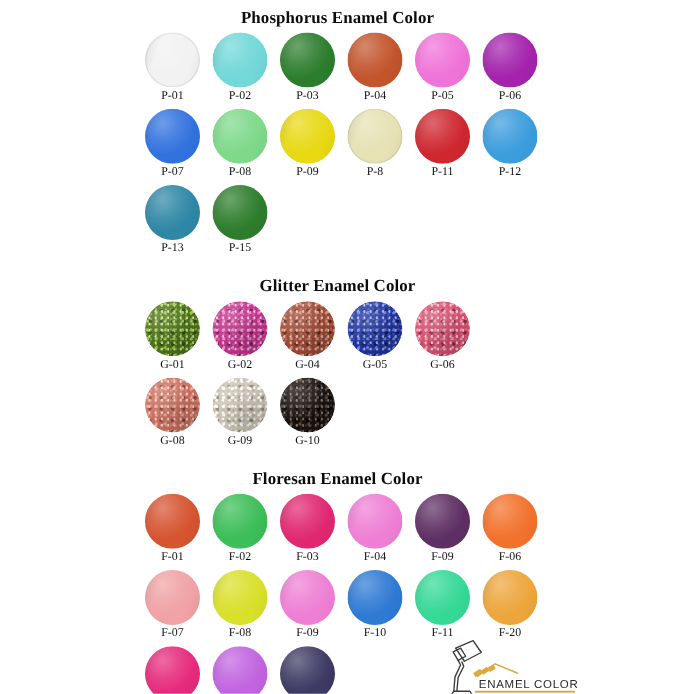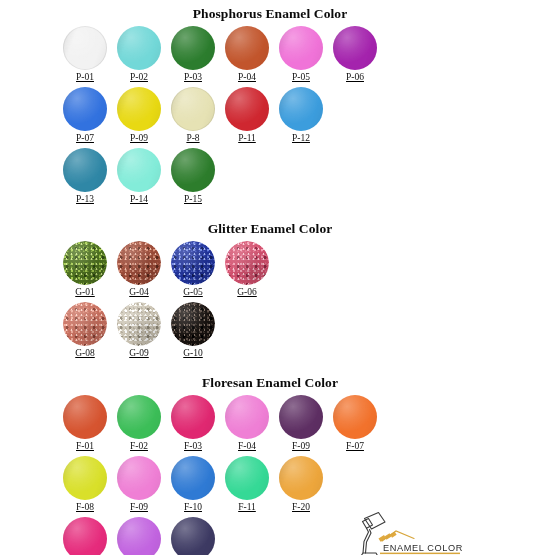--- a/index.html
+++ b/index.html
@@ -29,23 +29,22 @@
     font-family: "Liberation Serif", serif;
     font-weight: bold;
     font-size: 13.5px;
     color: #0b0b0b;
     letter-spacing: 0.1px;
     line-height: 15px;
     margin: 0;
     padding: 0;
   }
   .swatch-grid {
-    padding-left: 58px;
+    padding-left: 111px;
     box-sizing: border-box;
-    text-decoration: underline;
   }
   .swatch-row {
     display: flex;
     flex-direction: row;
     align-items: flex-start;
   }
   .swatch-cell {
     width: 54px;
     display: flex;
     flex-direction: column;
@@ -143,20 +142,24 @@
           <div class="swatch-label">P-06</div>
         </div>
       </div>
 
       <div class="swatch-row" style="margin-top:4px;">
         <div class="swatch-cell">
           <div class="swatch-disc gloss" style="background-color:#3272df;"></div>
           <div class="swatch-label">P-07</div>
         </div>
         <div class="swatch-cell">
+          <div class="swatch-disc gloss" style="background-color:#7ed98a;"></div>
+          <div class="swatch-label">P-08</div>
+        </div>
+        <div class="swatch-cell">
           <div class="swatch-disc gloss" style="background-color:#e8d913;"></div>
           <div class="swatch-label">P-09</div>
         </div>
         <div class="swatch-cell">
           <div class="swatch-disc gloss pale-ring" style="background-color:#e6e2b4;"></div>
           <div class="swatch-label">P-8</div>
         </div>
         <div class="swatch-cell">
           <div class="swatch-disc gloss" style="background-color:#cf2730;"></div>
           <div class="swatch-label">P-11</div>
@@ -164,24 +167,20 @@
         <div class="swatch-cell">
           <div class="swatch-disc gloss" style="background-color:#3c9ddd;"></div>
           <div class="swatch-label">P-12</div>
         </div>
       </div>
 
       <div class="swatch-row" style="margin-top:4px;">
         <div class="swatch-cell">
           <div class="swatch-disc gloss" style="background-color:#2f87a6;"></div>
           <div class="swatch-label">P-13</div>
-        </div>
-        <div class="swatch-cell">
-          <div class="swatch-disc gloss" style="background-color:#83ecd9;"></div>
-          <div class="swatch-label">P-14</div>
         </div>
         <div class="swatch-cell">
           <div class="swatch-disc gloss" style="background-color:#2d7d2c;"></div>
           <div class="swatch-label">P-15</div>
         </div>
       </div>
 
     </div>
   </div>
 
@@ -194,20 +193,29 @@
           <div class="swatch-disc glitter" style="background-image:
                  radial-gradient(circle at 30% 30%, #a8cf52 0 1.1px, transparent 1.3px),
                  radial-gradient(circle at 70% 65%, #cfe88a 0 0.9px, transparent 1.1px),
                  radial-gradient(circle at 45% 80%, #2f4a12 0 1.4px, transparent 1.6px),
                  radial-gradient(circle at 15% 60%, #84ad3a 0 0.8px, transparent 1px),
                  linear-gradient(#4f7320,#4f7320);"></div>
           <div class="swatch-label">G-01</div>
         </div>
         <div class="swatch-cell">
           <div class="swatch-disc glitter" style="background-image:
+                 radial-gradient(circle at 30% 30%, #f08cc8 0 1.1px, transparent 1.3px),
+                 radial-gradient(circle at 70% 65%, #ffc2e4 0 0.9px, transparent 1.1px),
+                 radial-gradient(circle at 45% 80%, #7d1c58 0 1.4px, transparent 1.6px),
+                 radial-gradient(circle at 15% 60%, #e060aa 0 0.8px, transparent 1px),
+                 linear-gradient(#c0338c,#c0338c);"></div>
+          <div class="swatch-label">G-02</div>
+        </div>
+        <div class="swatch-cell">
+          <div class="swatch-disc glitter" style="background-image:
                  radial-gradient(circle at 30% 30%, #d8917a 0 1.1px, transparent 1.3px),
                  radial-gradient(circle at 70% 65%, #f0bdaa 0 0.9px, transparent 1.1px),
                  radial-gradient(circle at 45% 80%, #5e2a1c 0 1.4px, transparent 1.6px),
                  radial-gradient(circle at 15% 60%, #bd6a52 0 0.8px, transparent 1px),
                  linear-gradient(#9c4b38,#9c4b38);"></div>
           <div class="swatch-label">G-04</div>
         </div>
         <div class="swatch-cell">
           <div class="swatch-disc glitter" style="background-image:
                  radial-gradient(circle at 30% 30%, #6f86e0 0 1.1px, transparent 1.3px),
@@ -281,25 +289,29 @@
         <div class="swatch-cell">
           <div class="swatch-disc gloss" style="background-color:#ef7fd5;"></div>
           <div class="swatch-label">F-04</div>
         </div>
         <div class="swatch-cell">
           <div class="swatch-disc gloss" style="background-color:#5e2f63;"></div>
           <div class="swatch-label">F-09</div>
         </div>
         <div class="swatch-cell">
           <div class="swatch-disc gloss" style="background-color:#f2722c;"></div>
+          <div class="swatch-label">F-06</div>
+        </div>
+      </div>
+
+      <div class="swatch-row" style="margin-top:4px;">
+        <div class="swatch-cell">
+          <div class="swatch-disc gloss" style="background-color:#f0a2a4;"></div>
           <div class="swatch-label">F-07</div>
         </div>
-      </div>
-
-      <div class="swatch-row" style="margin-top:4px;">
         <div class="swatch-cell">
           <div class="swatch-disc gloss" style="background-color:#d9e02a;"></div>
           <div class="swatch-label">F-08</div>
         </div>
         <div class="swatch-cell">
           <div class="swatch-disc gloss" style="background-color:#ef7fd5;"></div>
           <div class="swatch-label">F-09</div>
         </div>
         <div class="swatch-cell">
           <div class="swatch-disc gloss" style="background-color:#2f7ad4;"></div>

